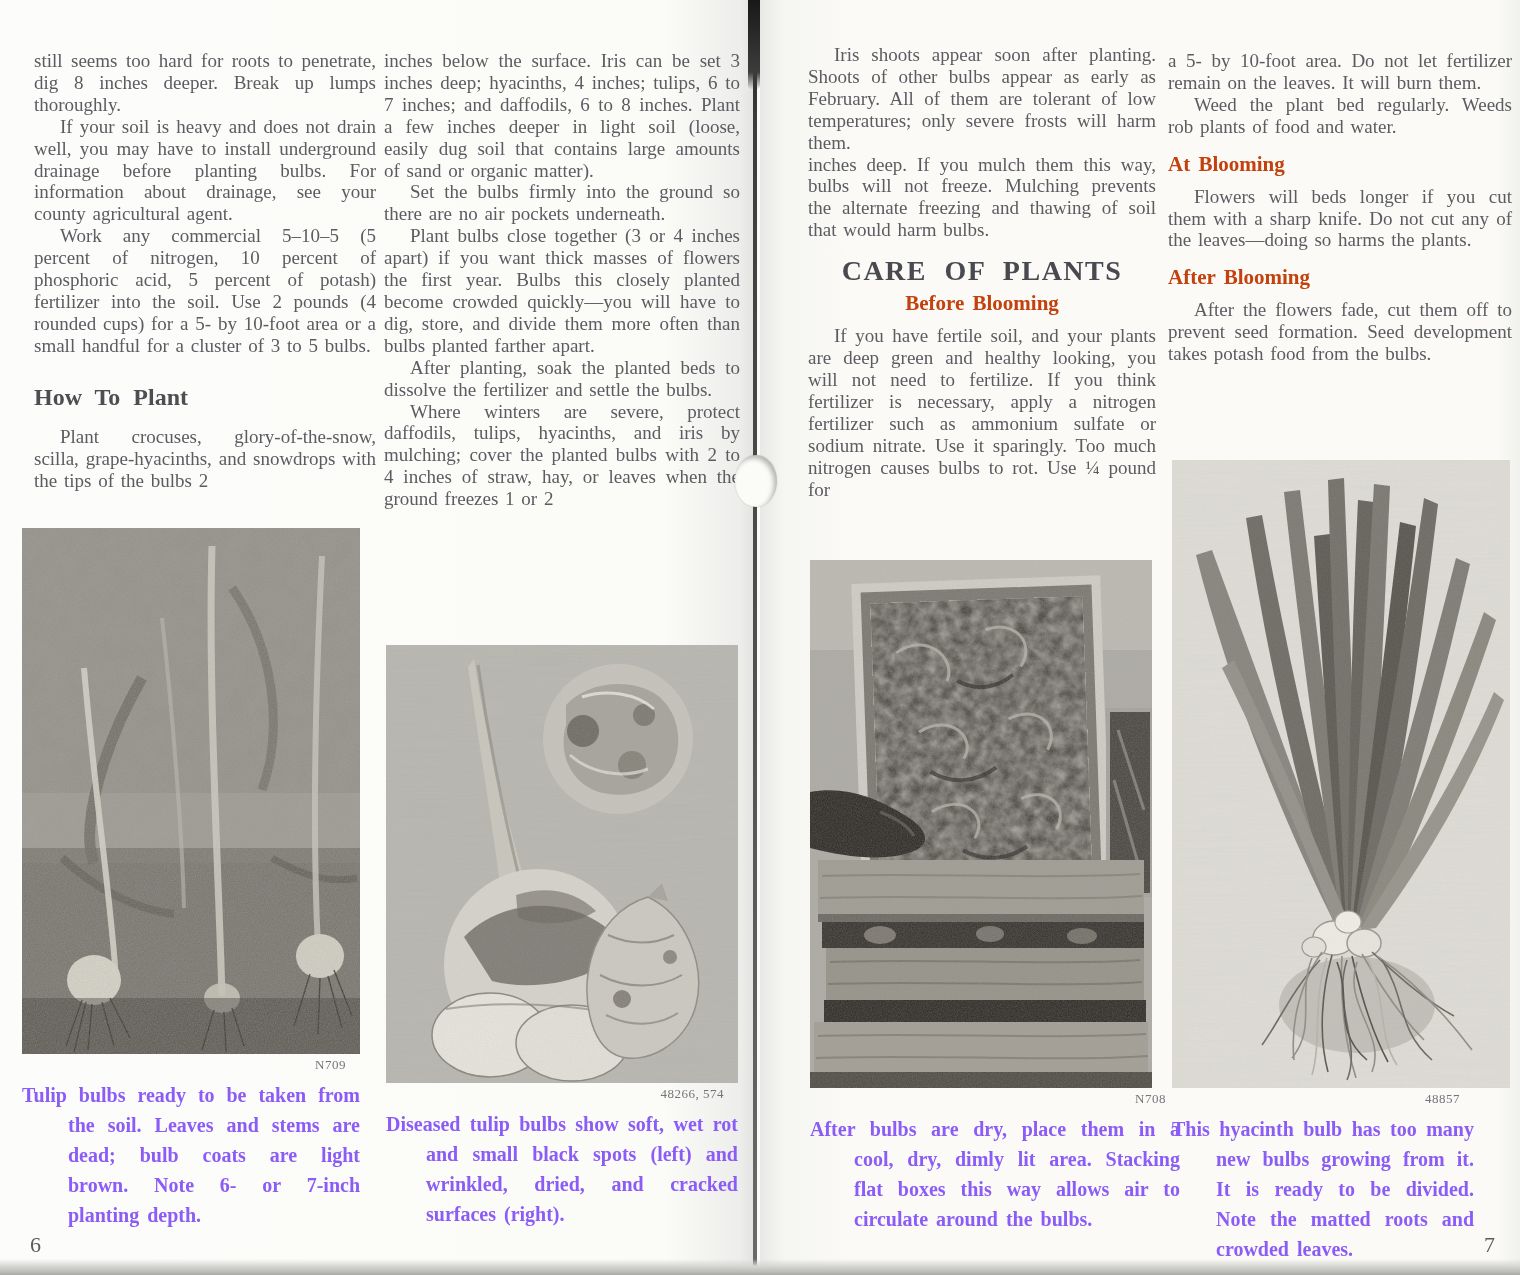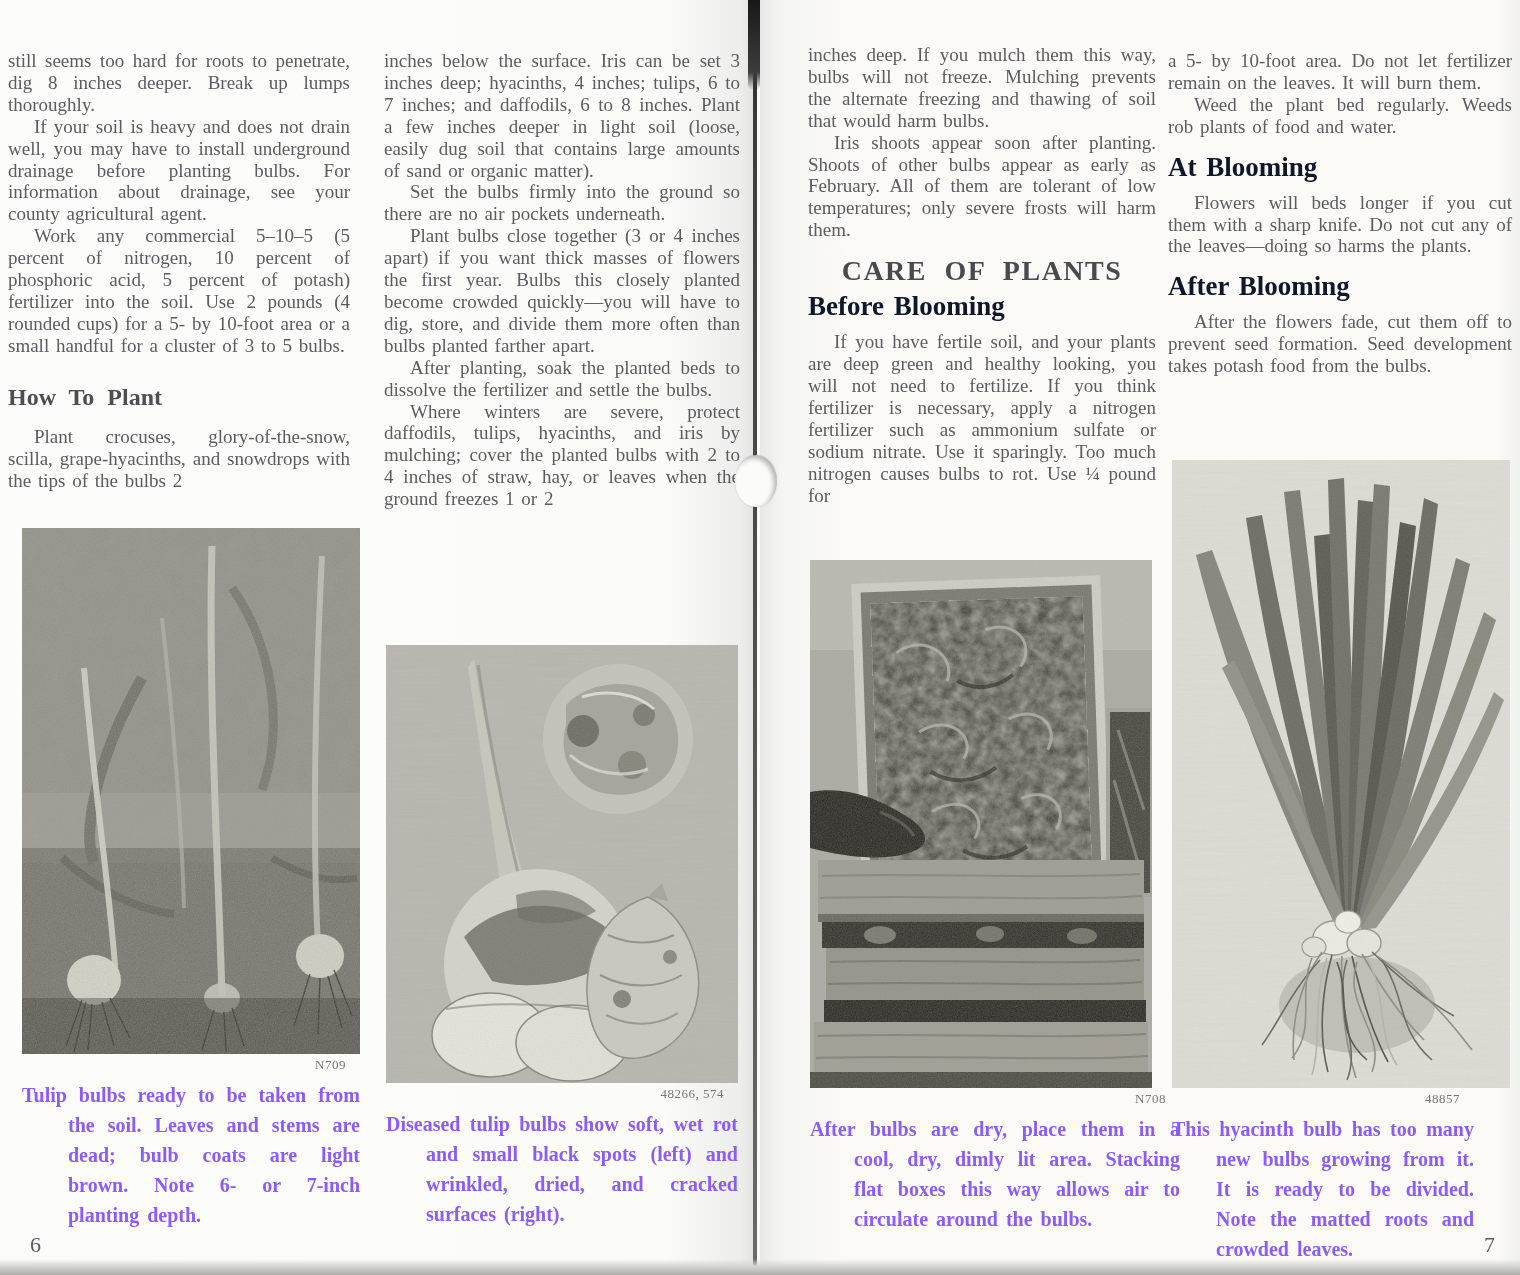--- a/index.html
+++ b/index.html
@@ -16,35 +16,35 @@
   .gutter-top{position:absolute;left:748px;top:0;width:12px;height:90px;background:linear-gradient(to bottom,#181818,#3c3c3c 80%,rgba(60,60,60,0));border-radius:0 0 5px 5px;}
   .gutter-notch{position:absolute;left:735px;top:455px;width:42px;height:52px;background:#fbfbf8;border-radius:50%;box-shadow:inset -3px 3px 5px rgba(0,0,0,.28), 0 0 2px rgba(0,0,0,.15);}
   .bottom-edge{position:absolute;left:0;bottom:0;width:1520px;height:16px;background:linear-gradient(to bottom,rgba(0,0,0,0) 0%,#d6d6d3 45%,#bdbdba 80%,#a8a8a5 100%);}
 
   .col{position:absolute;}
   .body-par{font-size:19px;line-height:21.9px;text-align:justify;margin:0;text-indent:26px;word-spacing:2px;}
   .p-first{text-indent:0;}
 
   .h-plant{font-size:24px;font-weight:bold;color:#4d4e54;word-spacing:7px;margin:27px 0 15px 0;}
   .h-care{font-size:28px;font-weight:bold;color:#494a50;text-align:center;letter-spacing:1.5px;word-spacing:9px;margin:14px 0 4px 0;}
-  .h-sub{font-size:27px;font-weight:bold;color:#0f172a;margin:14px 0 9px 0;word-spacing:3px;}
+  .h-sub{font-size:21px;font-weight:bold;color:#c2410c;margin:14px 0 9px 0;word-spacing:3px;}
 
   .figure{position:absolute;}
   .figure svg{display:block;}
   .credit{font-size:13px;color:#74757a;text-align:right;padding-right:14px;margin:3px 0 7px 0;letter-spacing:.5px;}
   .caption{font-size:20px;font-weight:bold;line-height:30px;color:#8b5cf6;text-align:justify;padding-left:46px;text-indent:-46px;word-spacing:3px;}
   .pagenum{position:absolute;font-size:22px;color:#5b5c61;}
 </style>
 </head>
 <body>
 
 <div class="page" id="left-page"></div>
 <div class="page" id="right-page"></div>
 
-<div class="col" style="left:8px;top:50px;width:342px;">
+<div class="col" style="left:34px;top:50px;width:342px;">
   <p class="body-par p-first">still seems too hard for roots to penetrate, dig 8 inches deeper.  Break up lumps thoroughly.</p>
   <p class="body-par">If your soil is heavy and does not drain well, you may have to install underground drainage before planting bulbs.  For information about drainage, see your county agricultural agent.</p>
   <p class="body-par">Work any commercial 5–10–5 (5 percent of nitrogen, 10 percent of phosphoric acid, 5 percent of potash) fertilizer into the soil.  Use 2 pounds (4 rounded cups) for a 5- by 10-foot area or a small handful for a cluster of 3 to 5 bulbs.</p>
   <h2 class="h-plant">How To Plant</h2>
   <p class="body-par">Plant crocuses, glory-of-the-snow, scilla, grape-hyacinths, and snowdrops with the tips of the bulbs 2</p>
 </div>
 
 <div class="figure" style="left:22px;top:528px;width:338px;">
   <svg width="338" height="526" viewBox="0 0 338 526">
     <defs>
@@ -141,24 +141,24 @@
     <path d="M220 370 C244 382,270 382,292 368" stroke="#6f6c64" stroke-width="2" fill="none" opacity="0.55"></path>
     <circle cx="236" cy="354" r="9" fill="#57544d" opacity="0.6"></circle>
     <circle cx="284" cy="312" r="7" fill="#57544d" opacity="0.55"></circle>
     <rect width="352" height="438" filter="url(#g2b)" opacity="0.35"></rect>
   </svg>
   <div class="credit">48266, 574</div>
   <div class="caption" style="padding-left:40px;text-indent:-40px;">Diseased tulip bulbs show soft, wet rot and small black spots (left) and wrinkled, dried, and cracked surfaces (right).</div>
 </div>
 
 <div class="col" style="left:808px;top:44px;width:348px;">
+  <p class="body-par">Iris shoots appear soon after planting.  Shoots of other bulbs appear as early as February.  All of them are tolerant of low temperatures; only severe frosts will harm them.</p>
   <p class="body-par p-first">inches deep.  If you mulch them this way, bulbs will not freeze.  Mulching prevents the alternate freezing and thawing of soil that would harm bulbs.</p>
-  <p class="body-par">Iris shoots appear soon after planting.  Shoots of other bulbs appear as early as February.  All of them are tolerant of low temperatures; only severe frosts will harm them.</p>
   <h2 class="h-care">CARE OF PLANTS</h2>
-  <h3 class="h-sub" style="margin-top:4px;">Before Blooming</h3>
+  <h3 class="h-sub" style="margin-top:4px;text-align:center;">Before Blooming</h3>
   <p class="body-par">If you have fertile soil, and your plants are deep green and healthy looking, you will not need to fertilize. If you think fertilizer is necessary, apply a nitrogen fertilizer such as ammonium sulfate or sodium nitrate. Use it sparingly.  Too much nitrogen causes bulbs to rot.  Use ¼ pound for</p>
 </div>
 
 <div class="figure" style="left:810px;top:560px;width:370px;">
   <svg width="342" height="528" viewBox="0 0 342 528">
     <defs>
       <filter id="b3" x="0%" y="0%" width="100%" height="100%">
         <feTurbulence type="fractalNoise" baseFrequency="0.09" numOctaves="3" seed="21"></feTurbulence>
         <feColorMatrix type="matrix" values="0 0 0 0 0.62  0 0 0 0 0.60  0 0 0 0 0.55  1.1 0 0 -0.35 0"></feColorMatrix>
       </filter>

